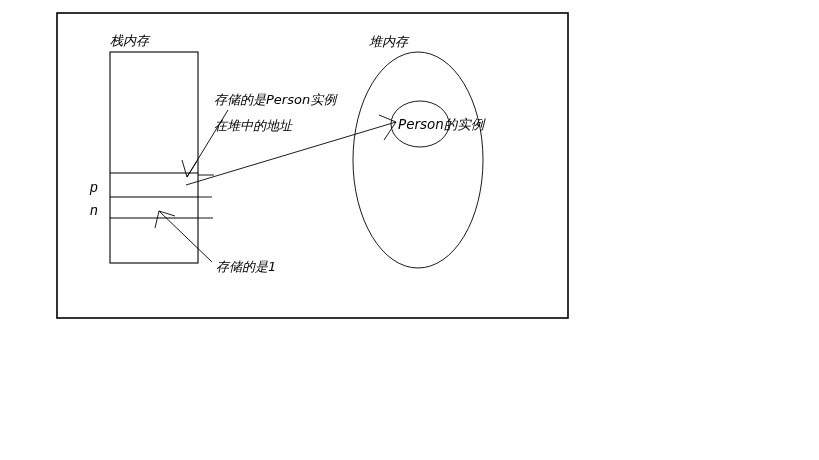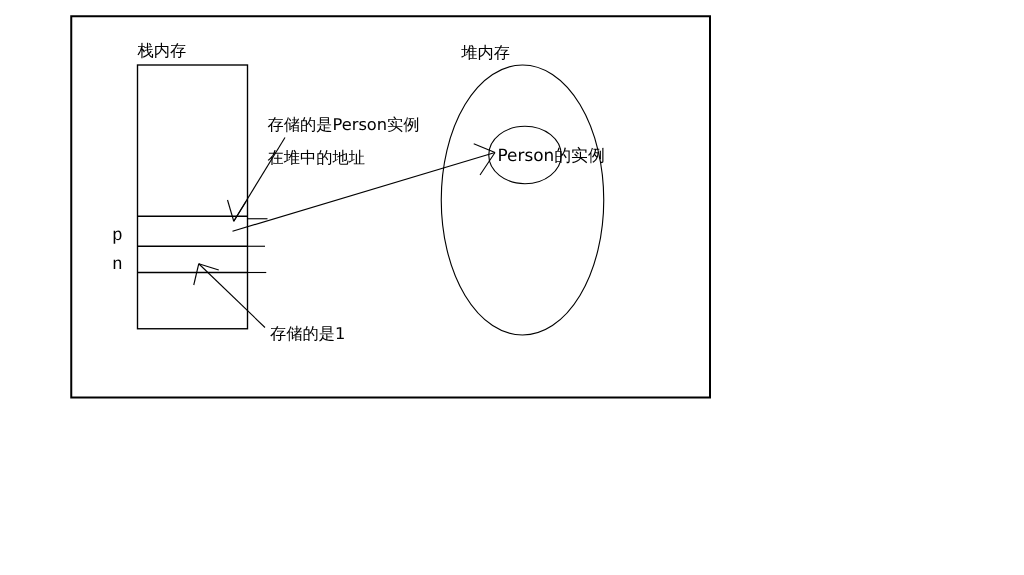--- a/index.html
+++ b/index.html
@@ -14,20 +14,21 @@
     font-family: "Liberation Sans", "DejaVu Sans", sans-serif;
     overflow: hidden;
     position: relative;
   }
   #canvas-wrap {
     position: absolute;
     left: 0;
     top: 0;
     width: 819px;
     height: 448px;
+    font-style: italic;
   }
   svg#diagram {
     display: block;
     width: 819px;
     height: 460px;
   }
   .frame-line {
     stroke: #000000;
     fill: none;
     stroke-width: 1.6;

